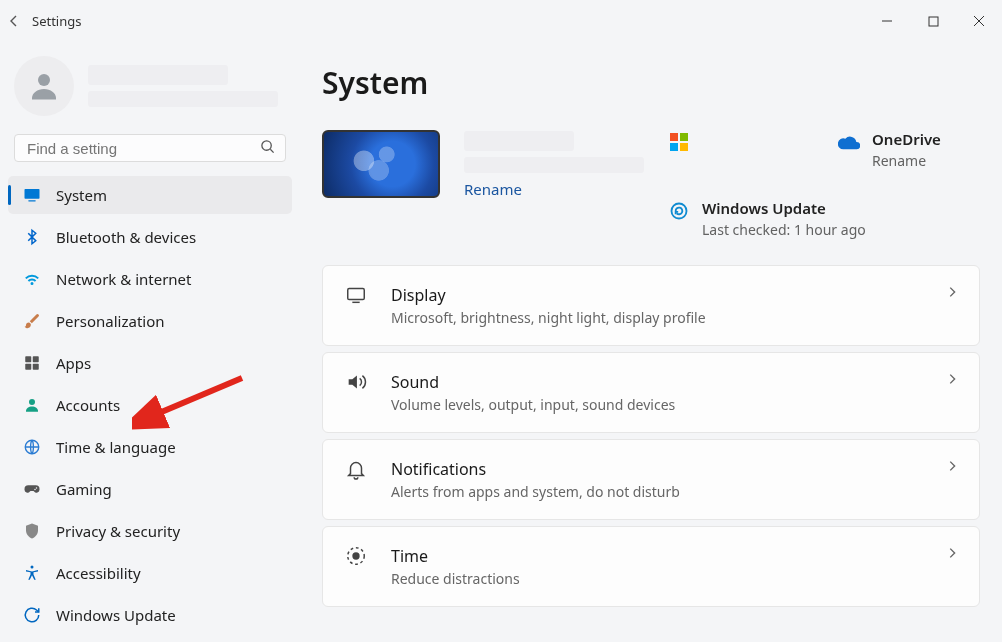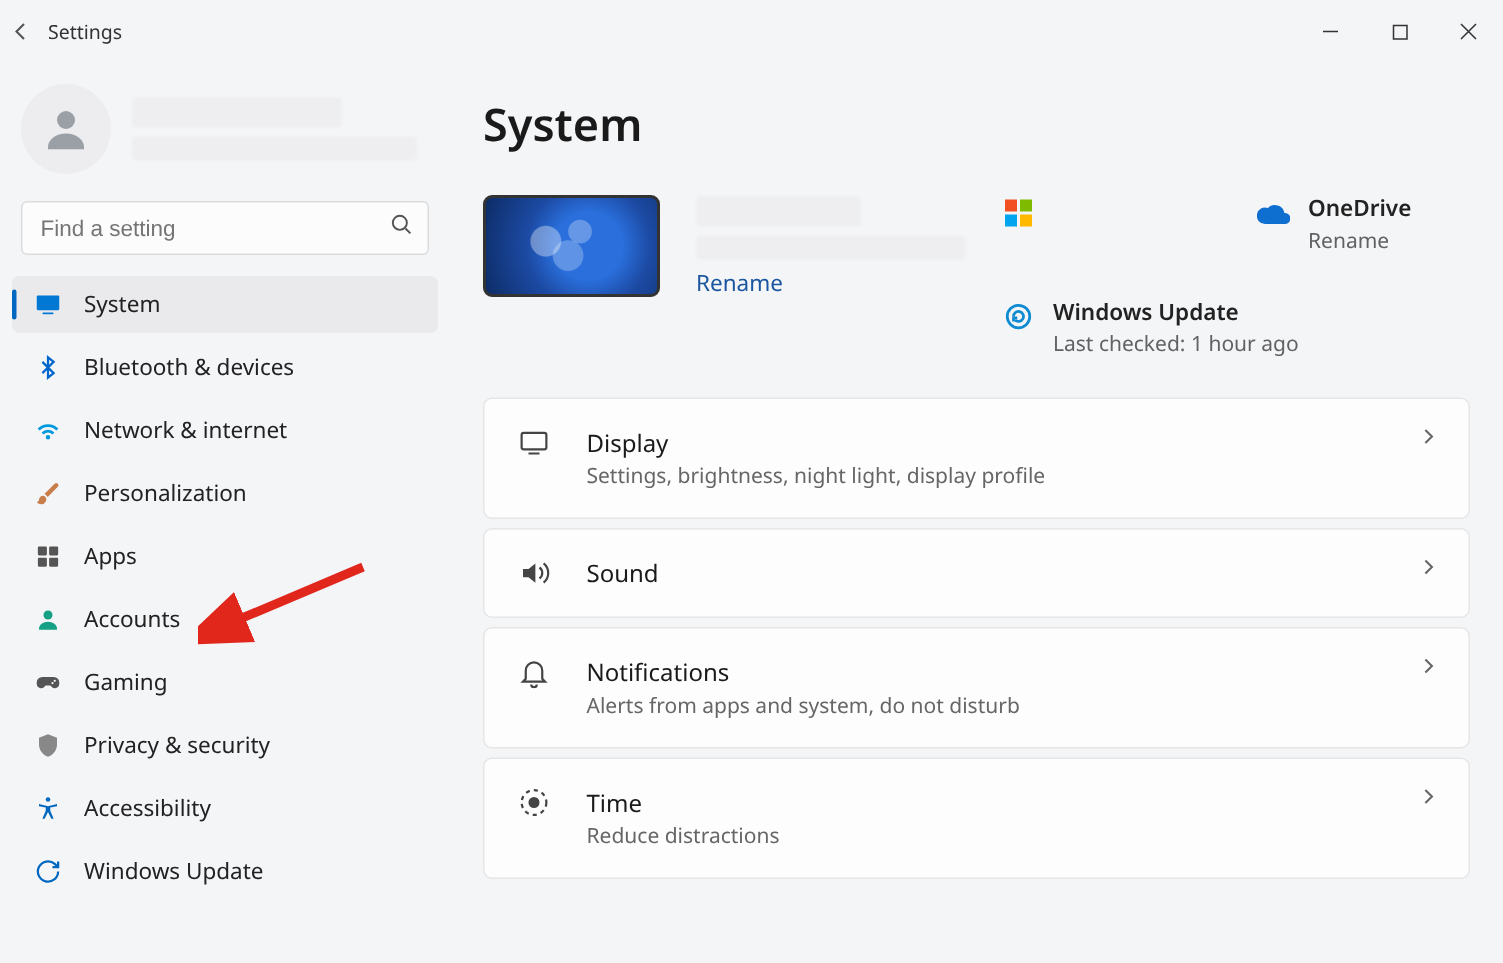--- a/index.html
+++ b/index.html
@@ -273,20 +273,29 @@
       <div class="nav-item">
         <span class="nav-icon ic-acct">
           <svg width="18" height="18" viewBox="0 0 24 24" fill="currentColor">
               <circle cx="12" cy="8" r="4"></circle>
               <path d="M4 20c0-3.3 3.6-6 8-6s8 2.7 8 6v1H4v-1z"></path>
             </svg>
         </span>
         <span>Accounts</span>
       </div>
 
+      <div class="nav-item">
+        <span class="nav-icon ic-time">
+          <svg width="18" height="18" viewBox="0 0 24 24" fill="none" stroke="currentColor" stroke-width="1.8">
+              <circle cx="12" cy="12" r="9"></circle>
+              <path d="M3 12h18M12 3c2.5 3 2.5 15 0 18M12 3c-2.5 3-2.5 15 0 18"></path>
+            </svg>
+        </span>
+        <span>Time &amp; language</span>
+      </div>
 
       <div class="nav-item">
         <span class="nav-icon ic-game">
           <svg width="18" height="18" viewBox="0 0 24 24" fill="currentColor">
               <path d="M7 7h10a5 5 0 0 1 5 5v1a4 4 0 0 1-7.2 2.4l-.8-.8h-4l-.8.8A4 4 0 0 1 2 13v-1a5 5 0 0 1 5-5zm0 3v2m-1 0h2m8-.5a1 1 0 1 0 0 2 1 1 0 0 0 0-2zm2-2a1 1 0 1 0 0 2 1 1 0 0 0 0-2z"></path>
             </svg>
         </span>
         <span>Gaming</span>
       </div>
 
@@ -380,38 +389,39 @@
 
       <div class="tile">
         <span class="tic">
           <svg width="22" height="22" viewBox="0 0 24 24" fill="none" stroke="currentColor" stroke-width="1.6">
               <rect x="3" y="5" width="18" height="12" rx="1.5"></rect>
               <path d="M8 20h8"></path>
             </svg>
         </span>
         <div>
           <div class="t-title">Display</div>
-          <div class="t-sub">Settings, brightness, night light, display profile</div>
+          <div class="t-sub">Microsoft, brightness, night light, display profile</div>
         </div>
         <span class="chev">
           <svg width="14" height="14" viewBox="0 0 16 16" fill="none" stroke="currentColor" stroke-width="1.6">
               <path d="M6 3l5 5-5 5"></path>
             </svg>
         </span>
       </div>
 
       <div class="tile">
         <span class="tic">
           <svg width="22" height="22" viewBox="0 0 24 24" fill="none" stroke="currentColor" stroke-width="1.6">
               <path d="M4 9v6h4l5 4V5L8 9H4z" fill="currentColor" stroke="none"></path>
               <path d="M16 8a5 5 0 0 1 0 8M19 5a9 9 0 0 1 0 14"></path>
             </svg>
         </span>
         <div>
           <div class="t-title">Sound</div>
+          <div class="t-sub">Volume levels, output, input, sound devices</div>
         </div>
         <span class="chev">
           <svg width="14" height="14" viewBox="0 0 16 16" fill="none" stroke="currentColor" stroke-width="1.6">
               <path d="M6 3l5 5-5 5"></path>
             </svg>
         </span>
       </div>
 
       <div class="tile">
         <span class="tic">

